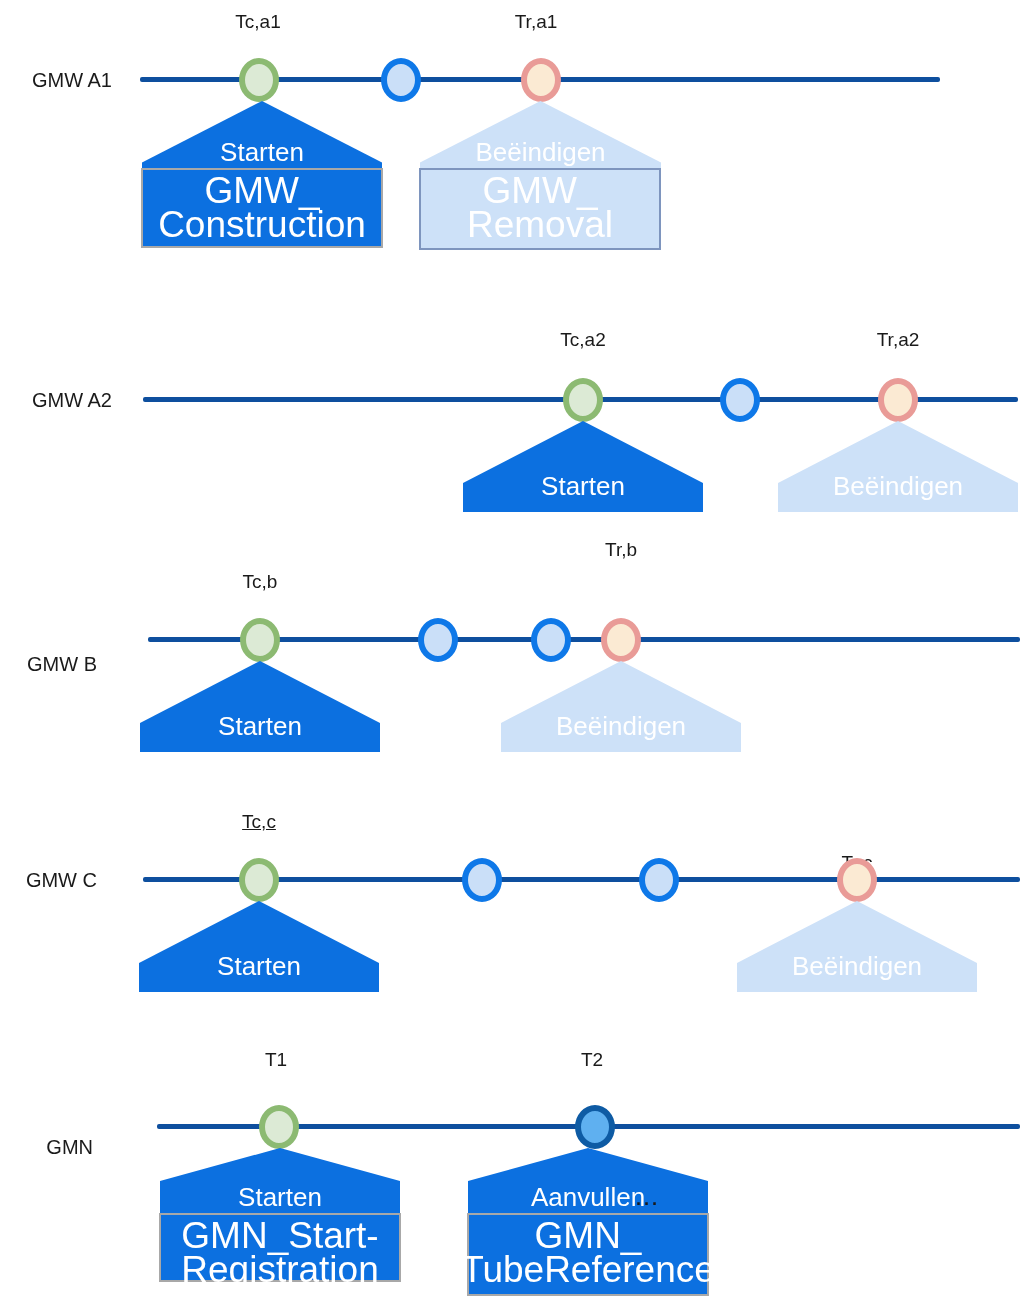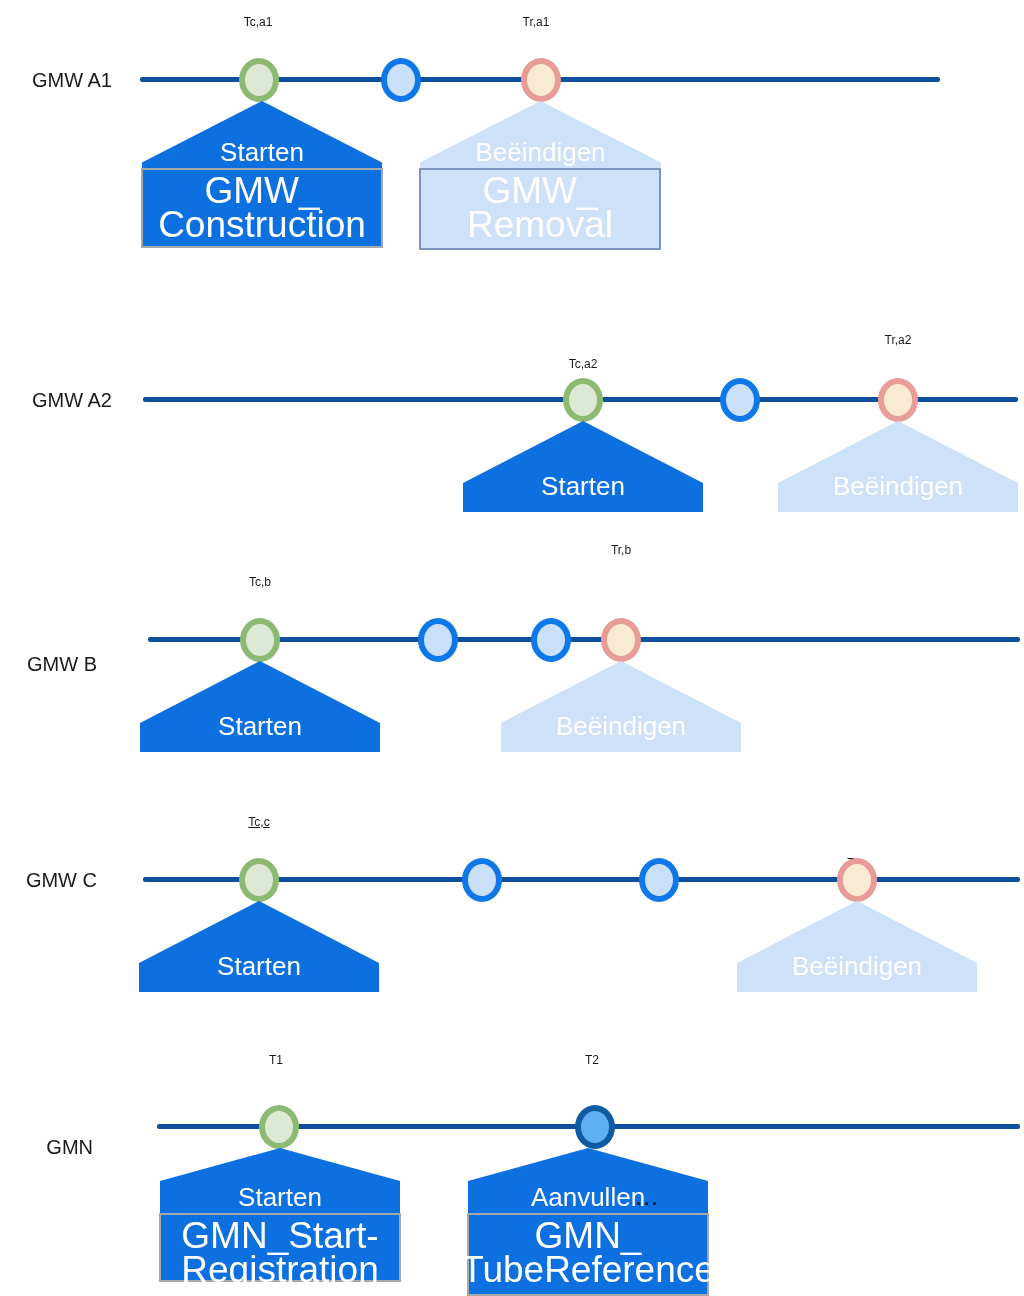--- a/index.html
+++ b/index.html
@@ -6,21 +6,21 @@
   #canvas{
     position:relative;width:1024px;height:1296px;background:#ffffff;
     font-family:"Liberation Sans","DejaVu Sans",sans-serif;overflow:hidden;
   }
   .tl-line{position:absolute;height:5px;background:#0E4F9E;border-radius:2px;}
   .row-label{
     position:absolute;font-size:20px;color:#1a1a1a;text-align:right;
     line-height:24px;white-space:nowrap;
   }
   .t-label{
-    position:absolute;width:120px;text-align:center;font-size:12px;color:#1a1a1a;
+    position:absolute;width:120px;text-align:center;font-size:19px;color:#1a1a1a;
     line-height:22px;white-space:nowrap;
   }
   .ev{position:absolute;width:40px;height:44px;border-radius:50%;box-sizing:border-box;border:6px solid;}
   .ev-green{background:#DCEAD5;border-color:#8CBA72;}
   .ev-blue{background:#CADFF8;border-color:#0E78E8;}
   .ev-pink{background:#FBEAD3;border-color:#E99B97;}
   .ev-navy{background:#5FB0F0;border-color:#0E5BA4;}
   .flag{
     position:absolute;display:flex;align-items:flex-end;justify-content:center;
     color:#ffffff;font-size:26px;white-space:nowrap;
@@ -61,21 +61,21 @@
   <div class="flag flag-light pent-b" style="left:420px;top:101px;width:241px;height:67px;">
     <span>Beëindigen</span>
   </div>
   <div class="fbox fbox-light" style="left:419px;top:168px;width:242px;height:82px;">
     <div>GMW_</div>
     <div>Removal</div>
   </div>
 
   <div class="tl-line" style="left:143px;top:397px;width:875px;"></div>
   <div class="row-label" style="left:8px;top:388px;width:104px;">GMW A2</div>
-  <div class="t-label" style="left:523px;top:329px;margin-top:24px;">Tc,a2</div>
+  <div class="t-label" style="left:523px;top:329px;">Tc,a2</div>
   <div class="t-label" style="left:838px;top:329px;">Tr,a2</div>
   <div class="ev ev-green" style="left:563px;top:378px;"></div>
   <div class="ev ev-blue" style="left:720px;top:378px;"></div>
   <div class="ev ev-pink" style="left:878px;top:378px;"></div>
   <div class="flag flag-dark pent-a" style="left:463px;top:421px;width:240px;height:81px;">
     <span>Starten</span>
   </div>
   <div class="flag flag-light pent-a" style="left:778px;top:421px;width:240px;height:81px;">
     <span>Beëindigen</span>
   </div>

